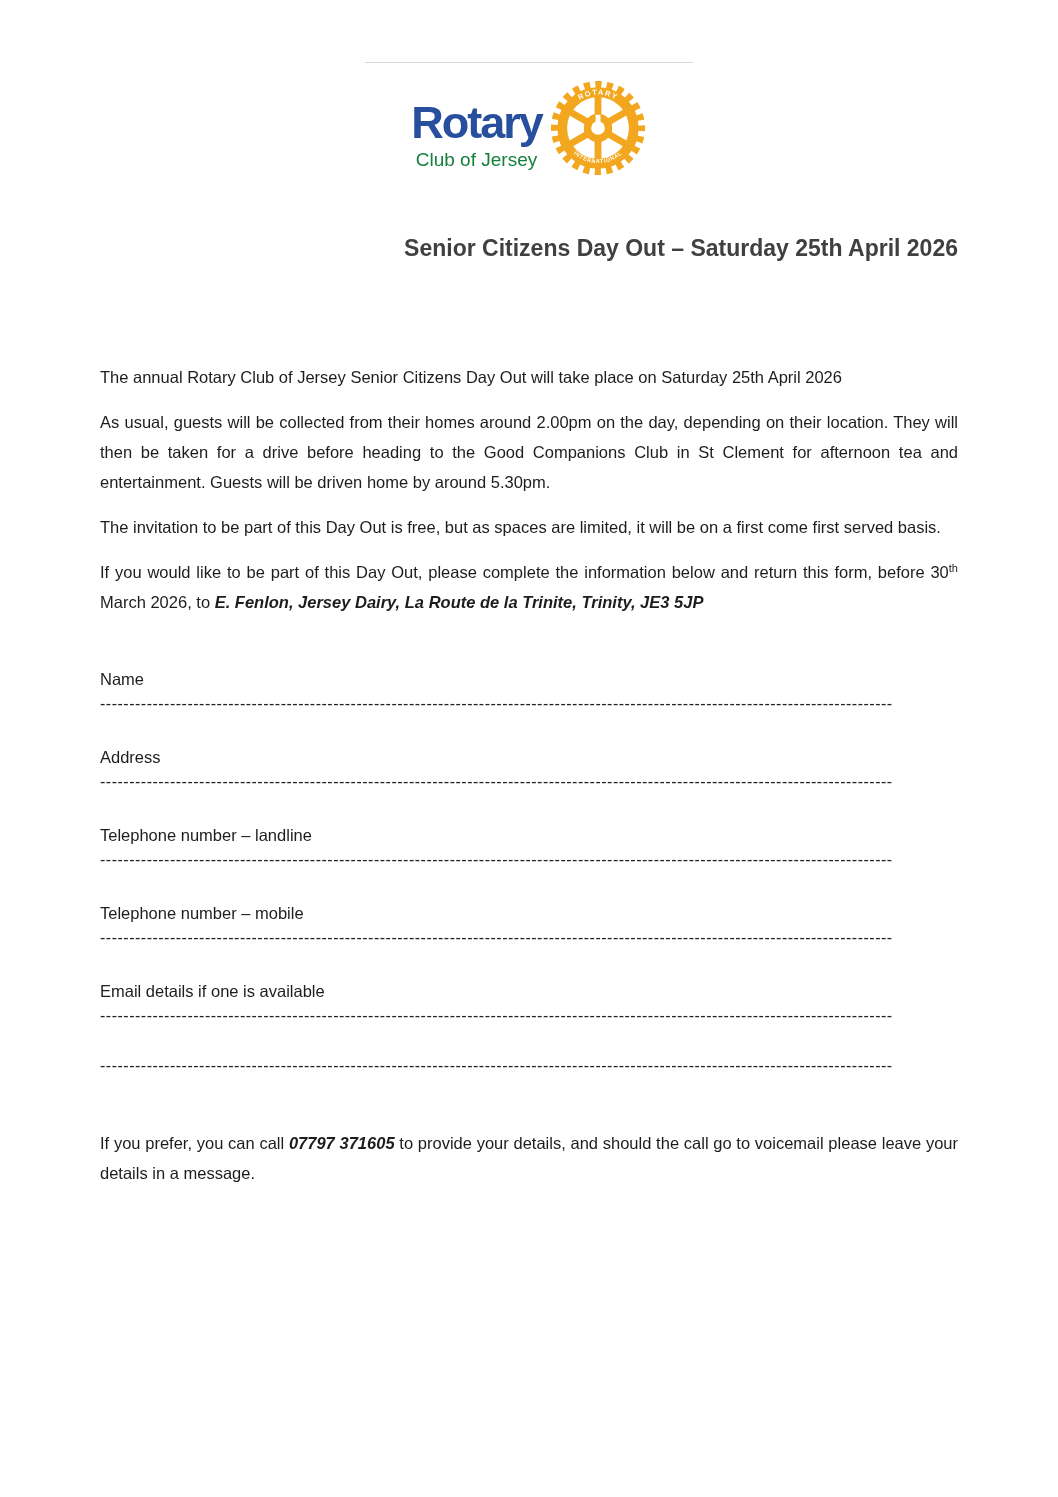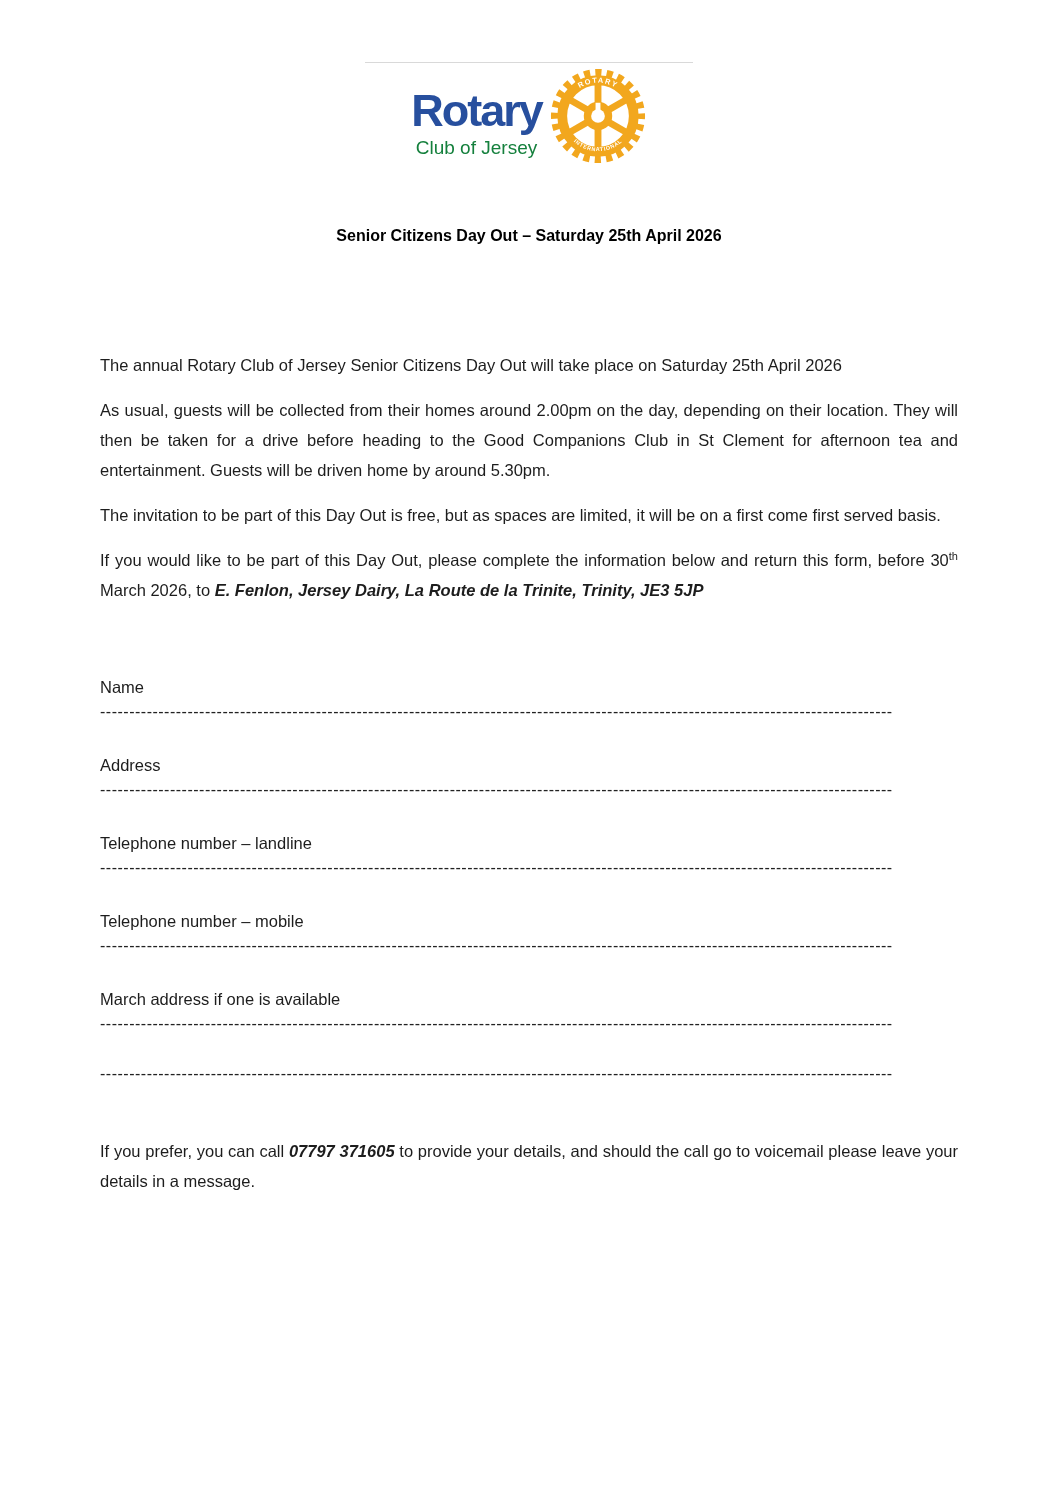--- a/index.html
+++ b/index.html
@@ -16,21 +16,21 @@
     height: 1497px;
     padding: 0 100px;
     background: #ffffff;
   }
 
   
   .logo-wrap {
     width: 328px;
     margin: 62px auto 0;
     border-top: 1px solid #d9d9d9;
-    padding-top: 4px;
+    padding-top: 16px;
     display: flex;
     justify-content: center;
     align-items: center;
     gap: 7px;
   }
   .logo-textcol {
     text-align: center;
     margin-top: 14px;
   }
   .logo-rotary {
@@ -44,45 +44,45 @@
     font-size: 19px;
     color: #15803d;
     margin-top: 4px;
     letter-spacing: 0px;
   }
   .wheel-svg { display: block; }
 
   
   h1.doc-title {
     margin-top: 57px;
-    text-align: center;
-    font-size: 16px;
+    text-align: right;
+    font-size: 23px;
     line-height: 28px;
     font-weight: bold;
-    color: #000000;
+    color: #404040;
     letter-spacing: 0;
   }
 
   
   .body-text p {
     font-size: 16.5px;
     line-height: 30px;
     text-align: justify;
     margin: 0 0 15px 0;
   }
   .body-text p:first-child { margin-top: 100px; }
   .body-text sup {
     font-size: 11px;
     line-height: 0;
     vertical-align: super;
   }
   .bold { font-weight: bold; font-style: italic; }
 
   
-  .form-section { margin-top: 72px; }
+  .form-section { margin-top: 52px; }
   .field { margin-bottom: 36px; }
   .field-label {
     font-size: 16.5px;
     line-height: 20px;
   }
   .fill-line {
     margin-top: 8px;
     width: 793px;
     height: 14px;
     line-height: 14px;
@@ -165,21 +165,21 @@
       <div class="field-label">Telephone number – landline</div>
       <div class="fill-line">----------------------------------------------------------------------------------------------------------------------------------------------------------------</div>
     </div>
 
     <div class="field">
       <div class="field-label">Telephone number – mobile</div>
       <div class="fill-line">----------------------------------------------------------------------------------------------------------------------------------------------------------------</div>
     </div>
 
     <div class="field">
-      <div class="field-label">March address if one is available</div>
+      <div class="field-label">Email details if one is available</div>
       <div class="fill-line">----------------------------------------------------------------------------------------------------------------------------------------------------------------</div>
     </div>
 
     <div class="field">
       <div class="fill-line">----------------------------------------------------------------------------------------------------------------------------------------------------------------</div>
     </div>
 
   </div>
 
   <p class="footer-note"><span>If you prefer, you can call </span><span class="bold">07797 371605</span><span> to provide your details, and should the call go to voicemail please leave your details in a message.</span></p>

